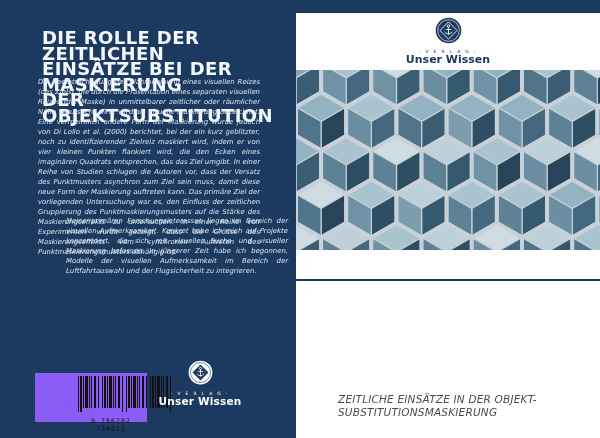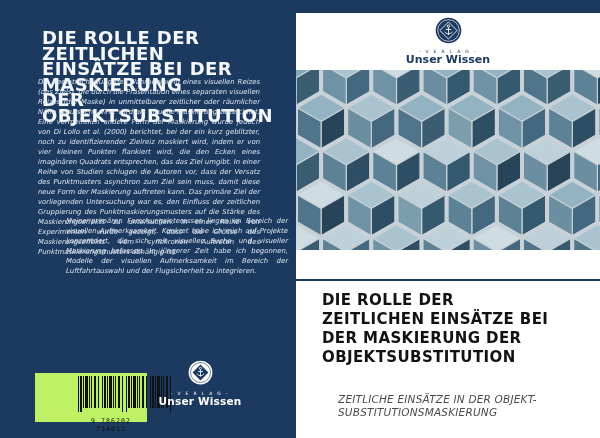--- a/index.html
+++ b/index.html
@@ -20,21 +20,21 @@
     letter-spacing:.4px;white-space:pre-line;
   }
   .back-par{
     position:absolute;left:38px;width:222px;margin:0;
     color:#dce5f0;font-size:6.9px;line-height:10px;text-align:justify;font-style:italic;
   }
   .par1{top:77px;}
   .par2{top:216px;margin-left:28px;}
   .barcode{
     position:absolute;left:35px;top:373px;width:112px;height:49px;
-    background:#bef264;box-sizing:border-box;padding-top:3px;text-align:center;padding-left:40px;
+    background:#8b5cf6;box-sizing:border-box;padding-top:3px;text-align:center;padding-left:40px;
   }
   .isbn{
     font-family:"DejaVu Sans Mono","Liberation Mono",monospace;
     font-size:6.5px;letter-spacing:1.1px;color:#111;line-height:8px;
   }
   .pub-logo{position:absolute;text-align:center;}
   .pub-logo .imprint{font-size:4.5px;letter-spacing:1.8px;margin-top:2px;line-height:5px;}
   .pub-logo .pubname{font-size:10.5px;font-weight:bold;letter-spacing:.2px;line-height:11px;}
   .pub-back{left:154px;top:360px;width:92px;color:#fff;}
   
@@ -398,21 +398,17 @@
           <polygon points="326.5,196.5 351.6,211.0 351.6,240.0 326.5,254.5 301.4,240.0 301.4,211.0" fill="none" stroke="#c7d1d7" stroke-width="4"></polygon>
           <polygon points="376.7,225.5 351.6,211.0 376.7,196.5 401.8,211.0" fill="#93b3c2" stroke="#c7d1d7" stroke-width="1.2"></polygon>
           <polygon points="376.7,225.5 401.8,211.0 401.8,240.0 376.7,254.5" fill="#446880" stroke="#c7d1d7" stroke-width="1.2"></polygon>
           <polygon points="376.7,225.5 376.7,254.5 351.6,240.0 351.6,211.0" fill="#7b9dac" stroke="#c7d1d7" stroke-width="1.2"></polygon>
           <polygon points="376.7,196.5 401.8,211.0 401.8,240.0 376.7,254.5 351.6,240.0 351.6,211.0" fill="none" stroke="#c7d1d7" stroke-width="4"></polygon>
         </svg>
     </div>
 
     <div class="rule"></div>
 
-    <h2 class="front-title">DIE ROLLE DER
-ZEITLICHEN EINSÄTZE BEI
-DER MASKIERUNG DER
-OBJEKTSUBSTITUTION</h2>
     <p class="subtitle">ZEITLICHE EINSÄTZE IN DER OBJEKT-
 SUBSTITUTIONSMASKIERUNG</p>
   </div>
 
 </div>
 
 </body></html>

